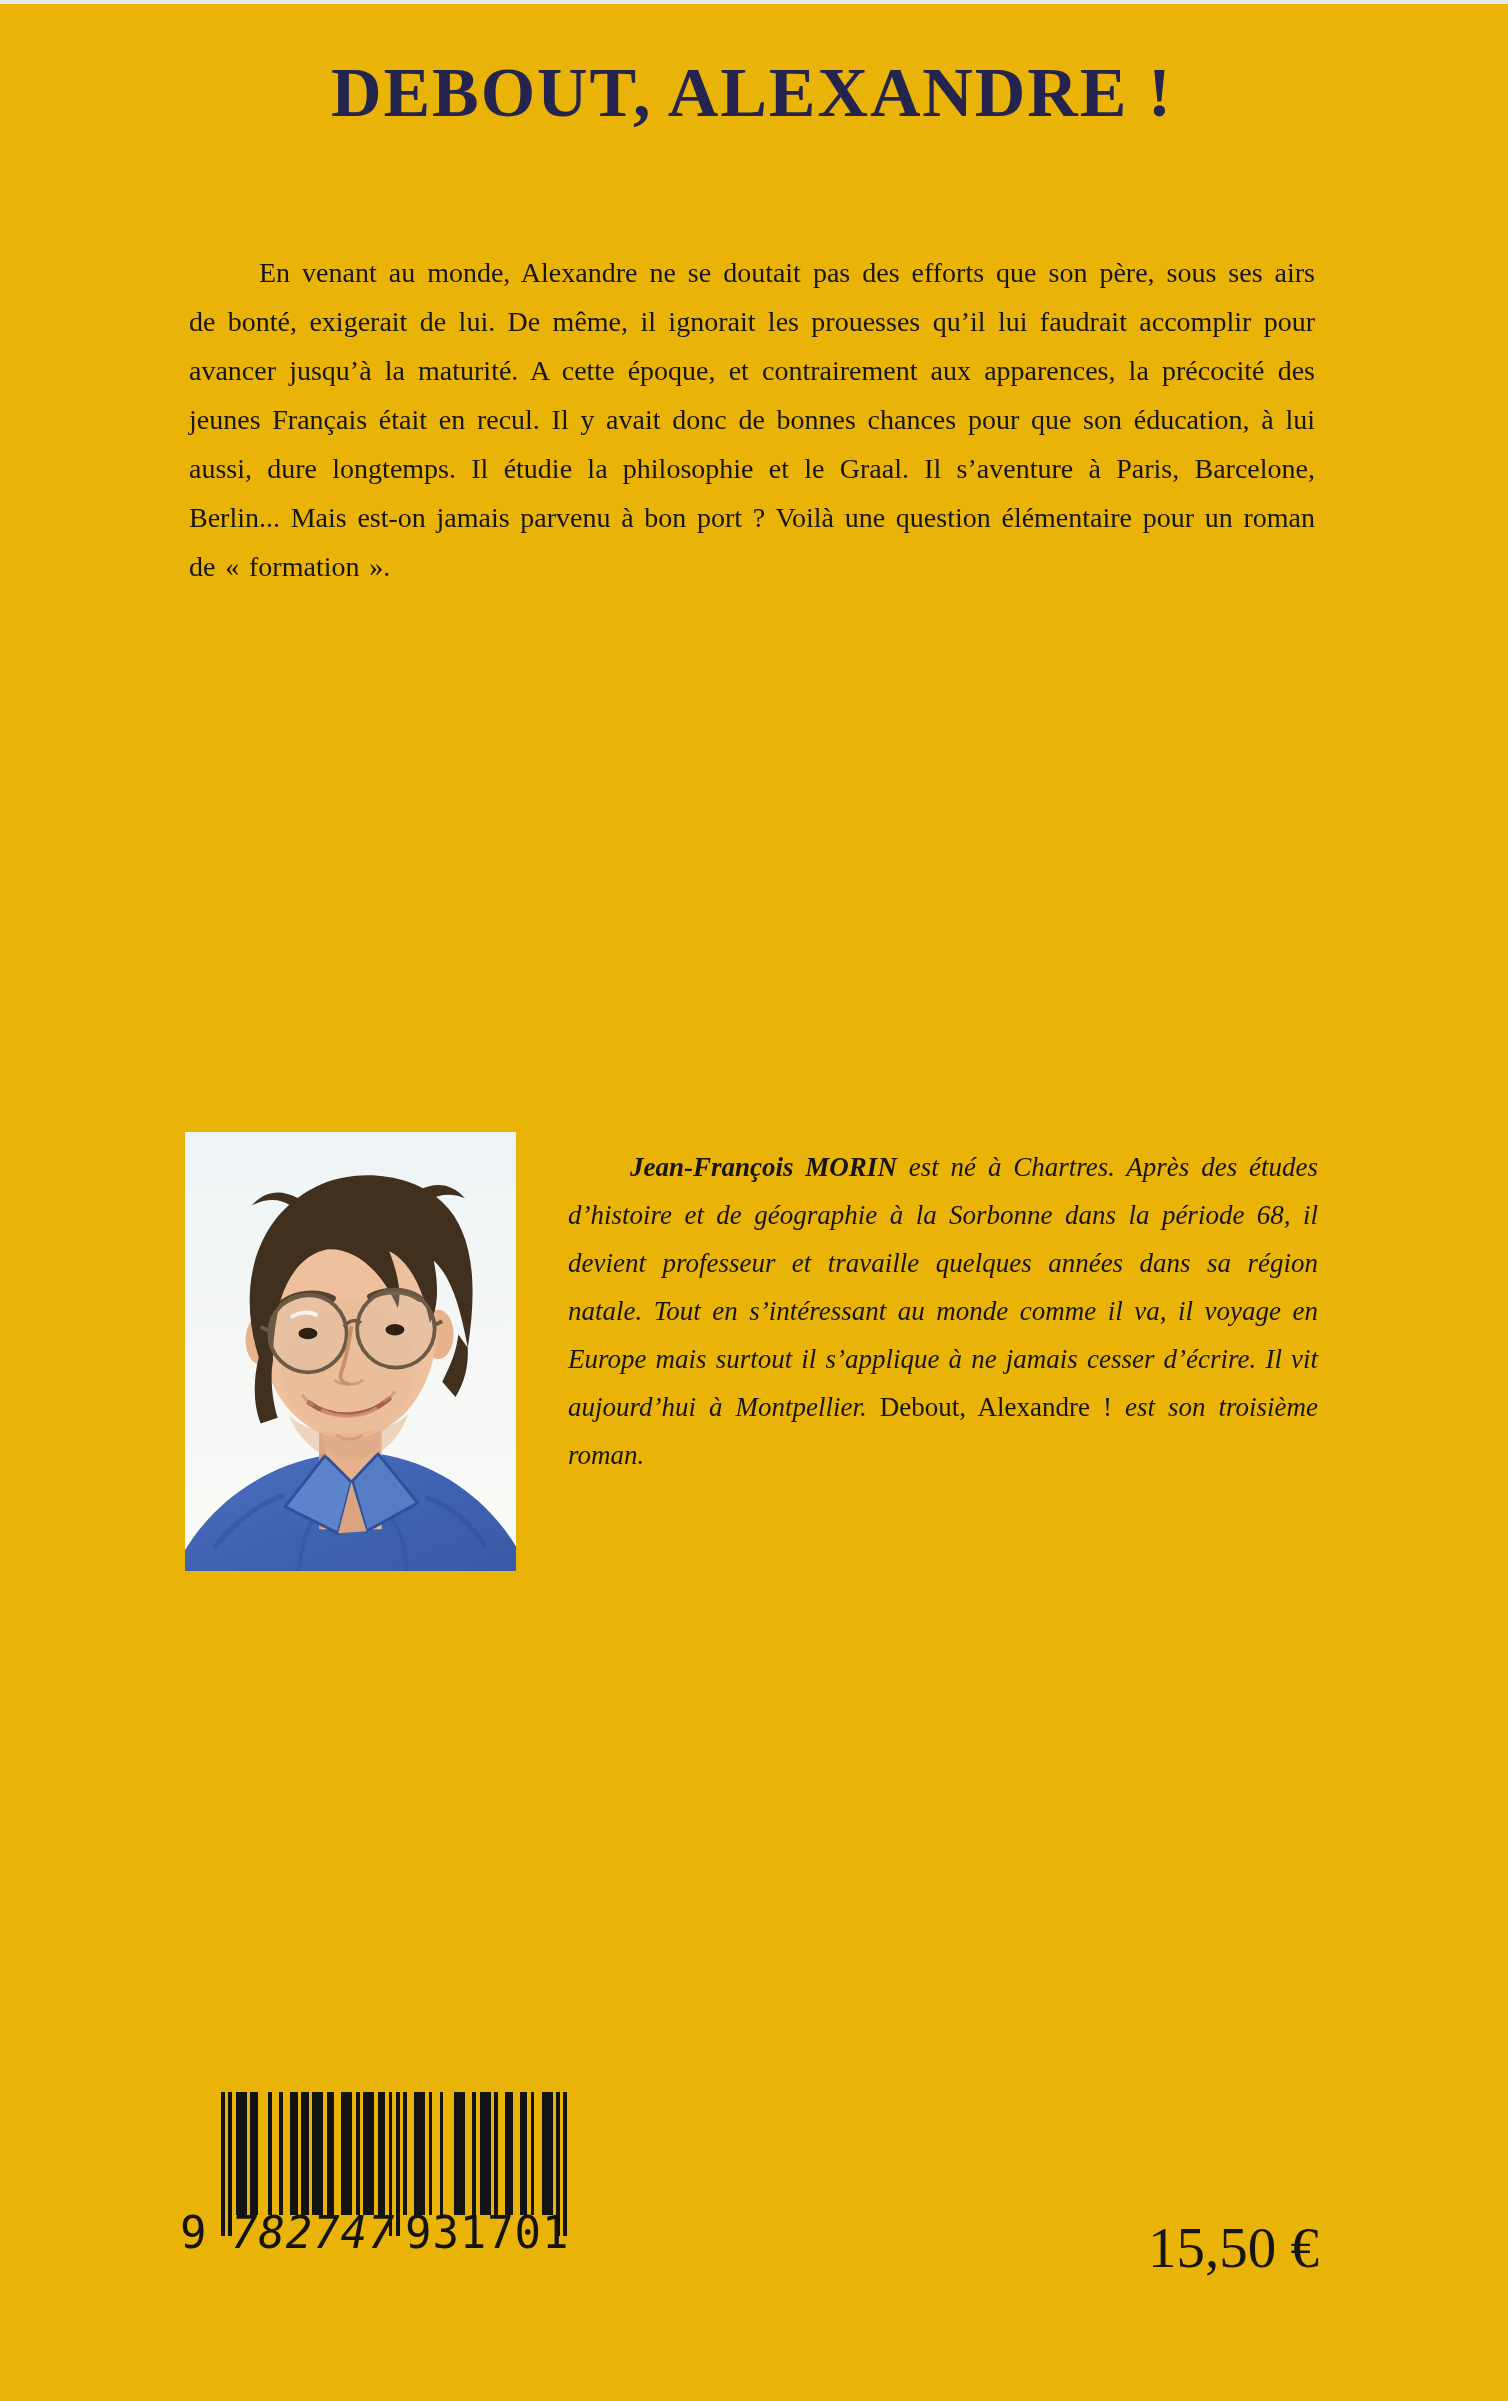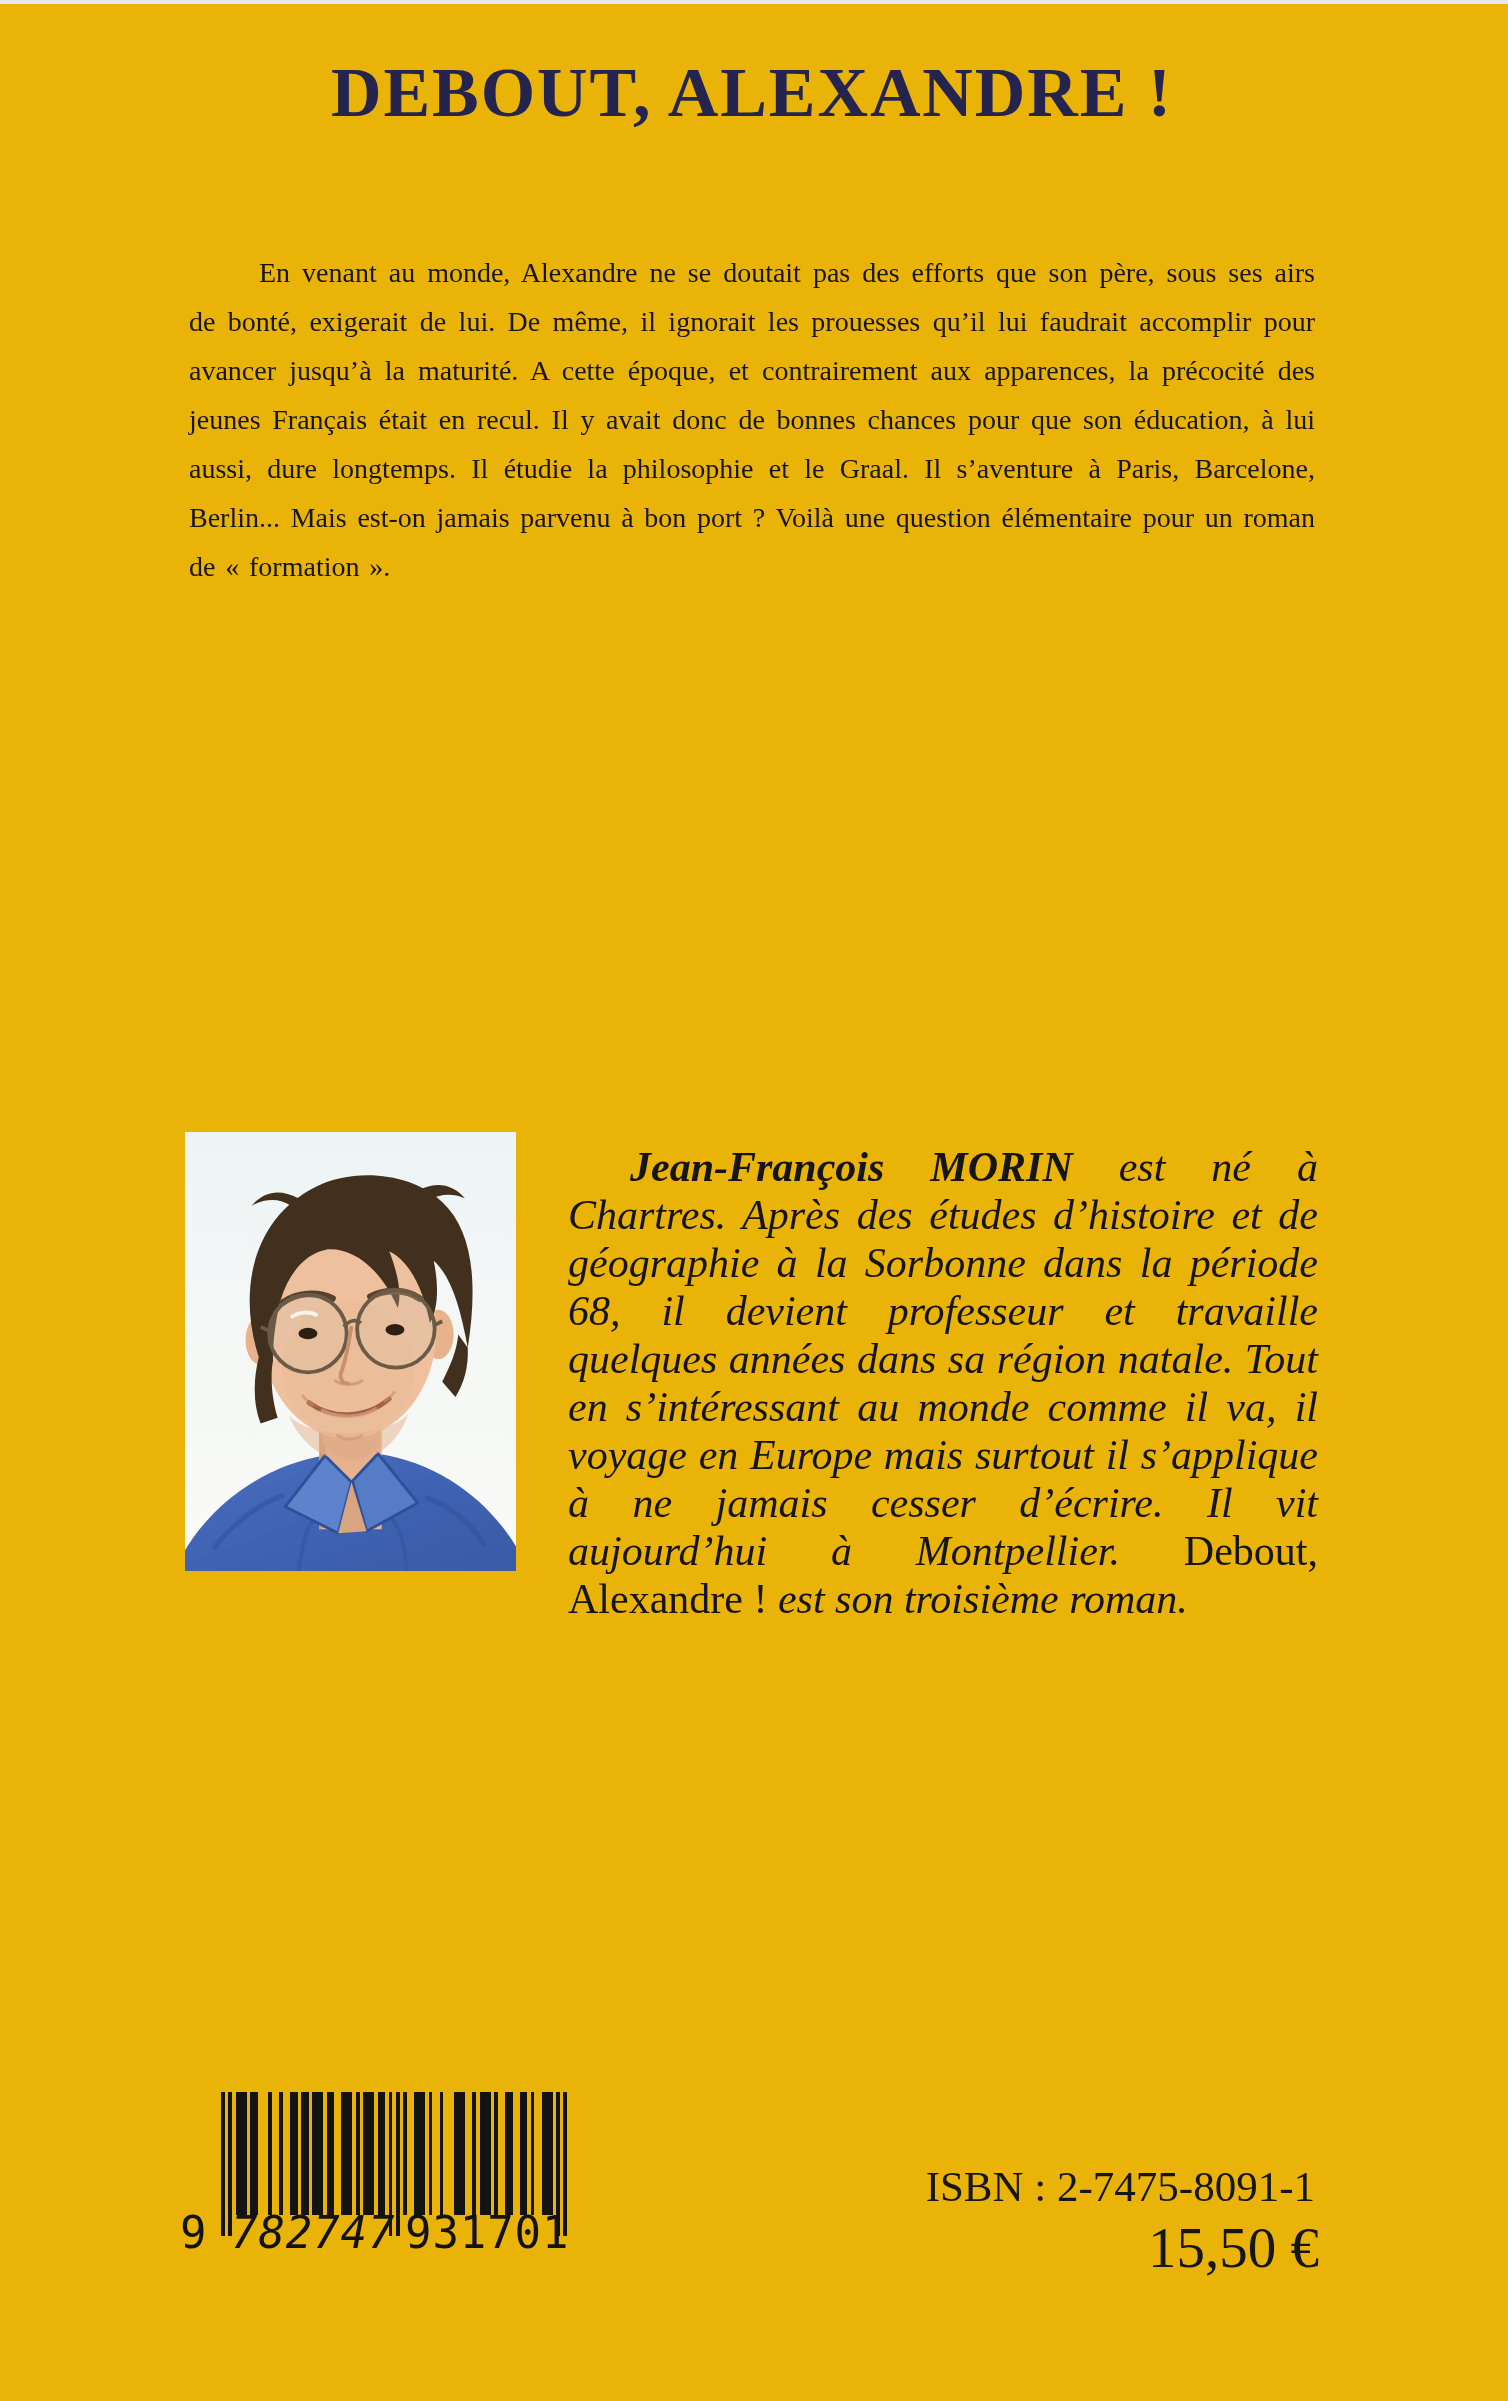--- a/index.html
+++ b/index.html
@@ -36,21 +36,21 @@
   }
   .author-section{position:absolute;left:0;top:1124px;width:1508px;height:454px;}
   .author-photo{
     position:absolute;left:185px;top:3.8px;width:331px;height:439px;
     background:#f3f7f5;
   }
   .author-photo svg{display:block;width:100%;height:100%;}
   .author-bio{
     position:absolute;left:568px;top:15px;width:750px;
     margin:0;
-    font-size:42px;
+    font-size:27px;
     line-height:48px;
     font-style:italic;
     text-align:justify;
     text-indent:62px;
     color:#151515;
   }
   .author-bio b{font-weight:bold;}
   .upright{font-style:normal;}
   .barcode{
     position:absolute;left:180px;top:2088px;width:407px;height:185px;
@@ -241,17 +241,16 @@
         <rect x="342.88" y="0" width="4.10" height="130"></rect>
         <rect x="346.74" y="0" width="4.10" height="130"></rect>
         <rect x="354.44" y="0" width="4.10" height="152"></rect>
         <rect x="362.15" y="0" width="4.10" height="152"></rect>
       </svg>
     <span class="bc-digit bc-first">9</span>
     <span class="bc-digit bc-left">782747</span>
     <span class="bc-digit bc-right">931701</span>
   </div>
 
-  <div class="isbn">ISBN : 2-7475-8091-1</div>
   <div class="price">15,50 €</div>
 
 </div>
 
 
 </body></html>

